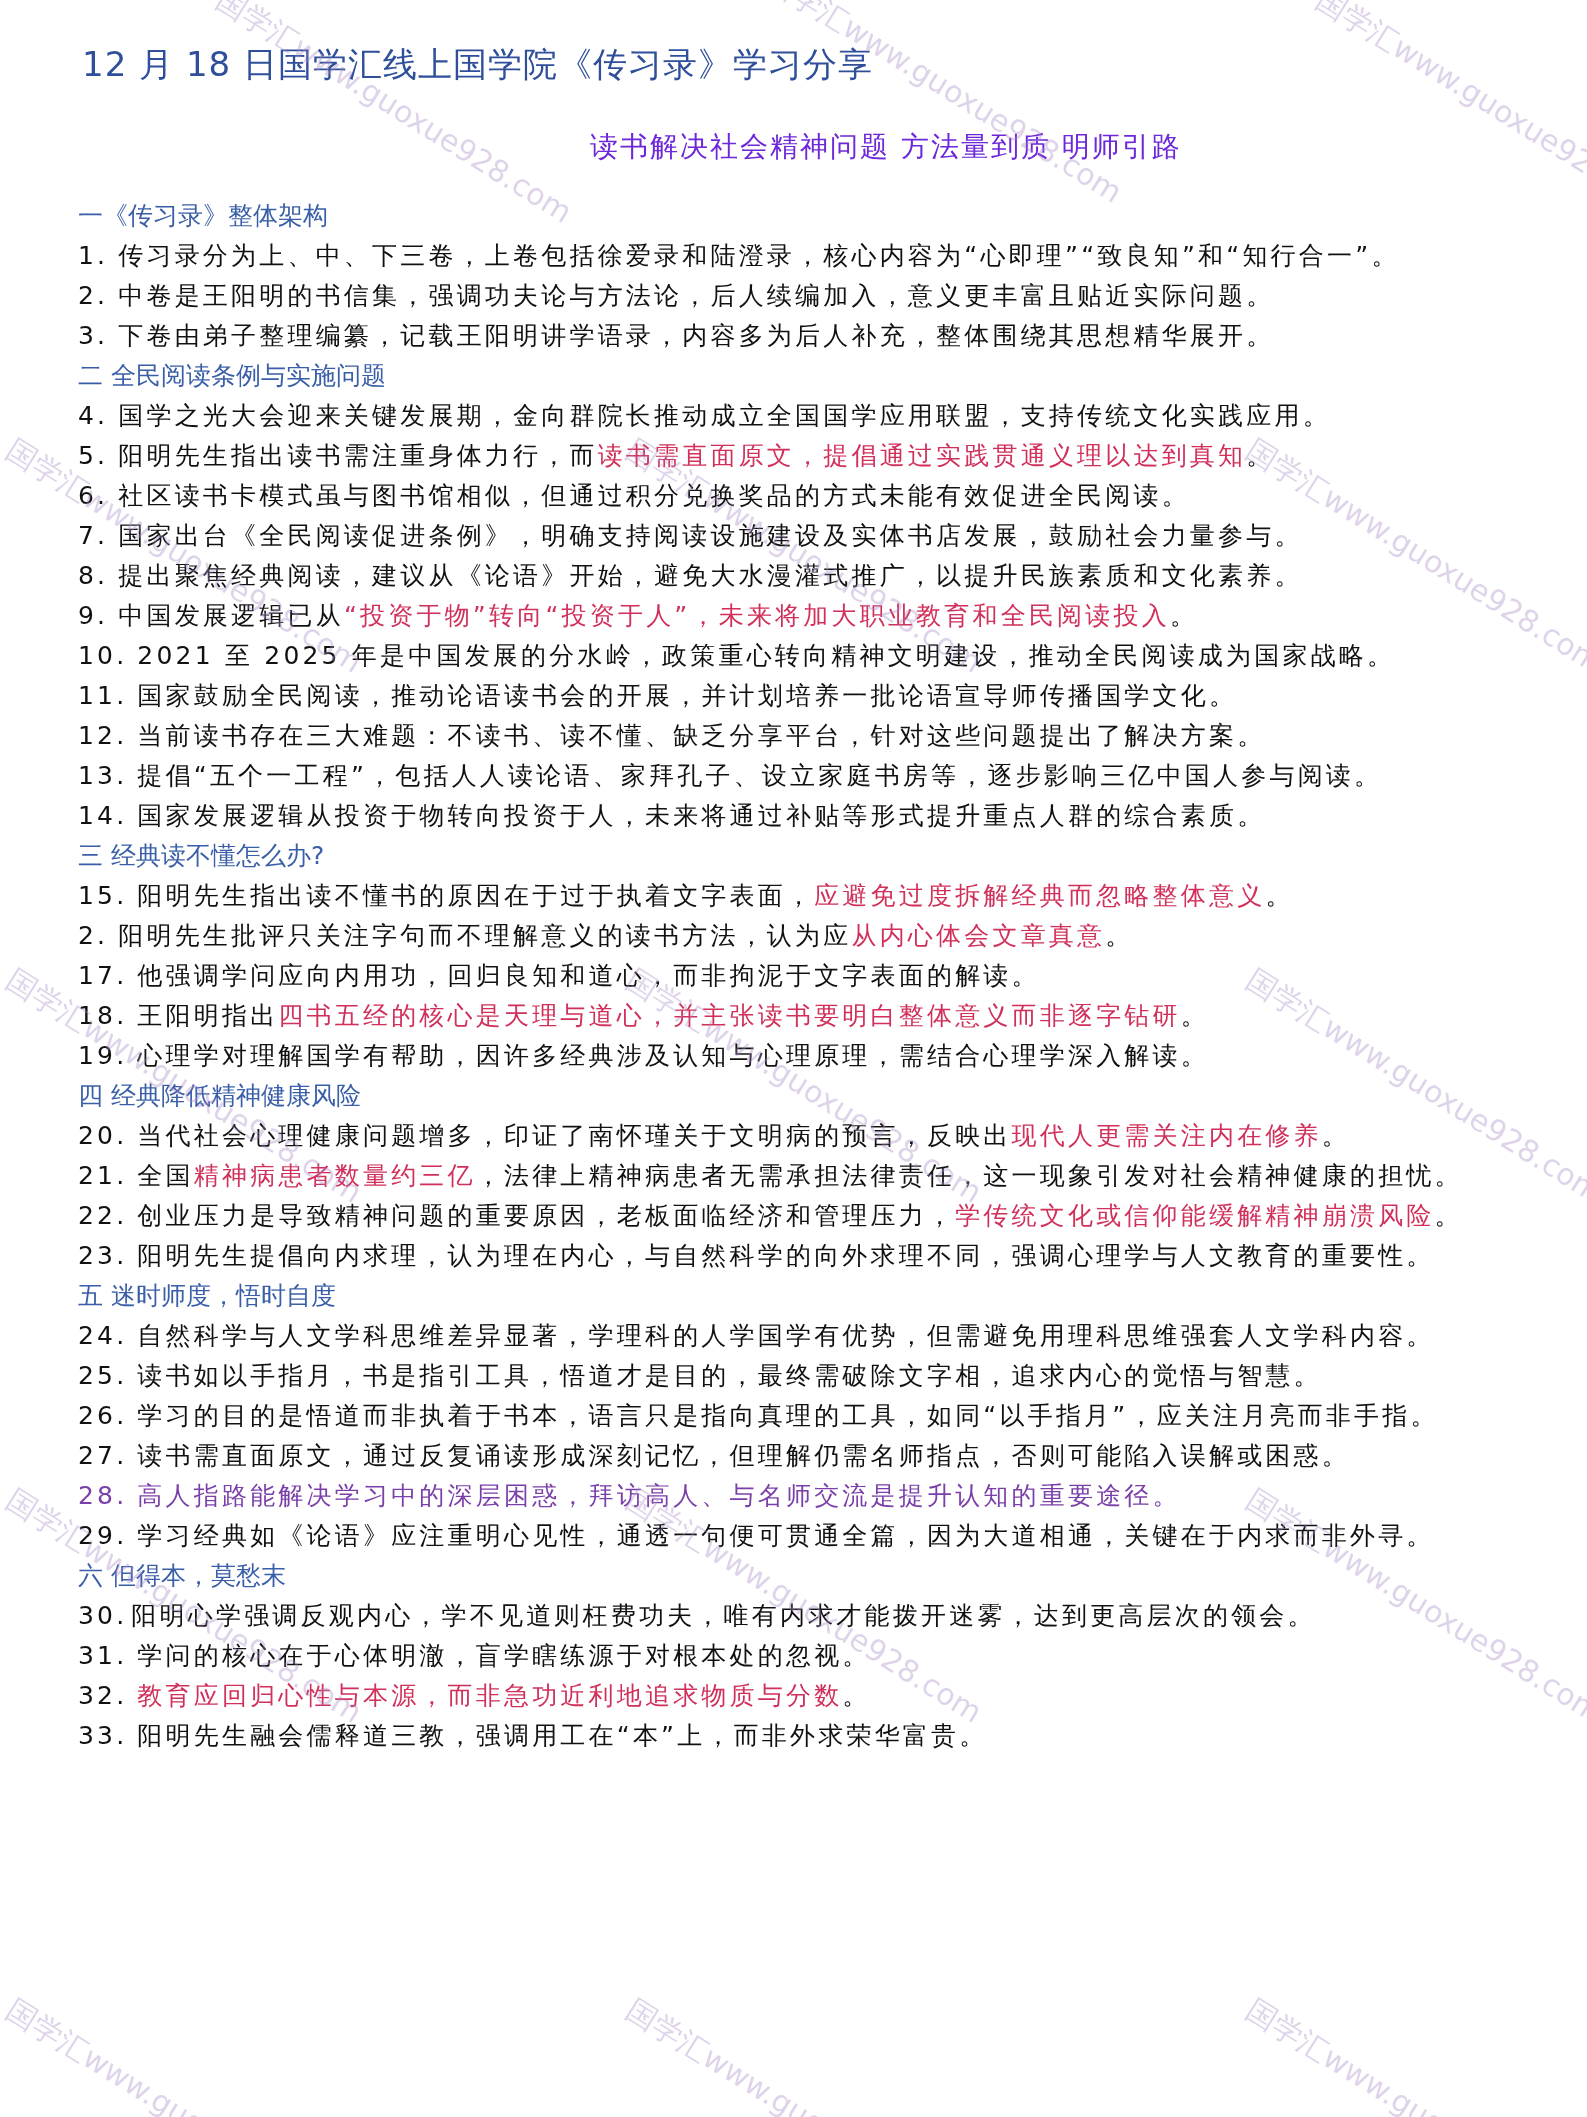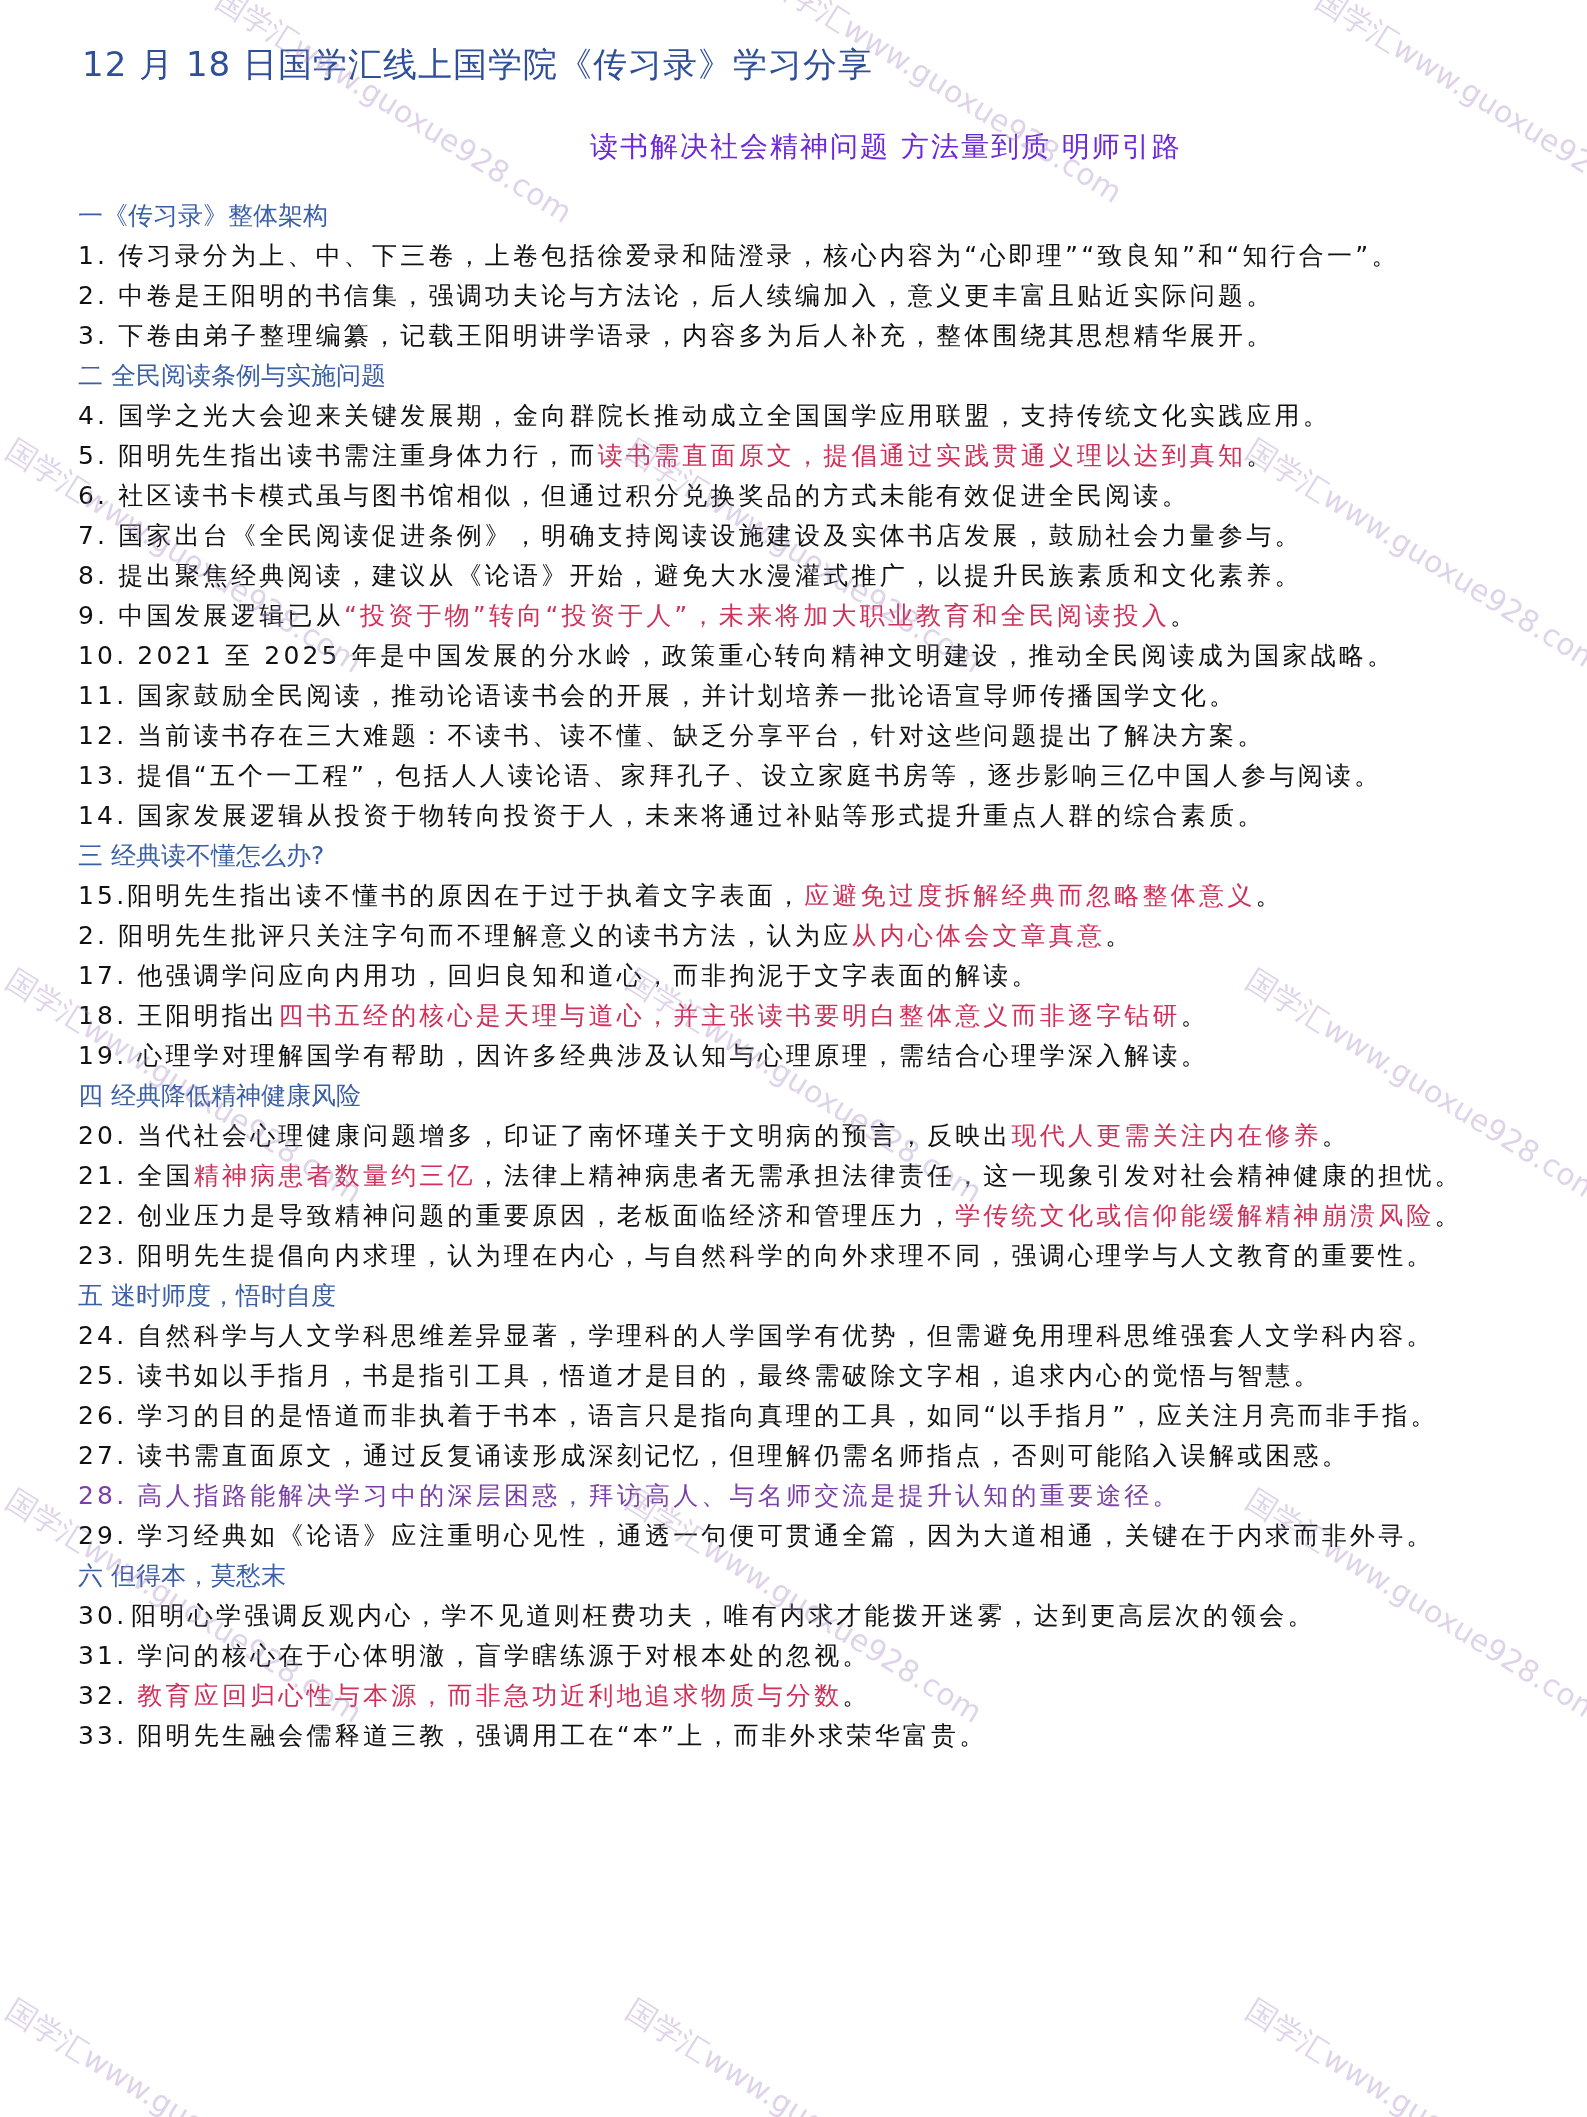--- a/index.html
+++ b/index.html
@@ -49,21 +49,21 @@
       <div class="item"><span class="num" style="margin-right: 10px;">6.</span><span>社区读书卡模式虽与图书馆相似，但通过积分兑换奖品的方式未能有效促进全民阅读。</span><span class="hl"></span><span></span></div>
       <div class="item"><span class="num" style="margin-right: 10px;">7.</span><span>国家出台《全民阅读促进条例》，明确支持阅读设施建设及实体书店发展，鼓励社会力量参与。</span><span class="hl"></span><span></span></div>
       <div class="item"><span class="num" style="margin-right: 10px;">8.</span><span>提出聚焦经典阅读，建议从《论语》开始，避免大水漫灌式推广，以提升民族素质和文化素养。</span><span class="hl"></span><span></span></div>
       <div class="item"><span class="num" style="margin-right: 10px;">9.</span><span>中国发展逻辑已从</span><span class="hl">“投资于物”转向“投资于人”，未来将加大职业教育和全民阅读投入</span><span>。</span></div>
       <div class="item"><span class="num" style="margin-right: 10px;">10.</span><span>2021 至 2025 年是中国发展的分水岭，政策重心转向精神文明建设，推动全民阅读成为国家战略。</span><span class="hl"></span><span></span></div>
       <div class="item"><span class="num" style="margin-right: 10px;">11.</span><span>国家鼓励全民阅读，推动论语读书会的开展，并计划培养一批论语宣导师传播国学文化。</span><span class="hl"></span><span></span></div>
       <div class="item"><span class="num" style="margin-right: 10px;">12.</span><span>当前读书存在三大难题：不读书、读不懂、缺乏分享平台，针对这些问题提出了解决方案。</span><span class="hl"></span><span></span></div>
       <div class="item"><span class="num" style="margin-right: 10px;">13.</span><span>提倡“五个一工程”，包括人人读论语、家拜孔子、设立家庭书房等，逐步影响三亿中国人参与阅读。</span><span class="hl"></span><span></span></div>
       <div class="item"><span class="num" style="margin-right: 10px;">14.</span><span>国家发展逻辑从投资于物转向投资于人，未来将通过补贴等形式提升重点人群的综合素质。</span><span class="hl"></span><span></span></div>
       <div class="heading">三 经典读不懂怎么办?</div>
-      <div class="item"><span class="num" style="margin-right: 0;">15.</span><span>阳明先生指出读不懂书的原因在于过于执着文字表面，</span><span class="hl">应避免过度拆解经典而忽略整体意义</span><span>。</span></div>
+      <div class="item"><span class="num" style="margin-right: 10px;">15.</span><span>阳明先生指出读不懂书的原因在于过于执着文字表面，</span><span class="hl">应避免过度拆解经典而忽略整体意义</span><span>。</span></div>
       <div class="item"><span class="num" style="margin-right: 10px;">2.</span><span>阳明先生批评只关注字句而不理解意义的读书方法，认为应</span><span class="hl">从内心体会文章真意</span><span>。</span></div>
       <div class="item"><span class="num" style="margin-right: 10px;">17.</span><span>他强调学问应向内用功，回归良知和道心，而非拘泥于文字表面的解读。</span><span class="hl"></span><span></span></div>
       <div class="item"><span class="num" style="margin-right: 10px;">18.</span><span>王阳明指出</span><span class="hl">四书五经的核心是天理与道心，并主张读书要明白整体意义而非逐字钻研</span><span>。</span></div>
       <div class="item"><span class="num" style="margin-right: 10px;">19.</span><span>心理学对理解国学有帮助，因许多经典涉及认知与心理原理，需结合心理学深入解读。</span><span class="hl"></span><span></span></div>
       <div class="heading">四 经典降低精神健康风险</div>
       <div class="item"><span class="num" style="margin-right: 10px;">20.</span><span>当代社会心理健康问题增多，印证了南怀瑾关于文明病的预言，反映出</span><span class="hl">现代人更需关注内在修养</span><span>。</span></div>
       <div class="item"><span class="num" style="margin-right: 10px;">21.</span><span>全国</span><span class="hl">精神病患者数量约三亿</span><span>，法律上精神病患者无需承担法律责任，这一现象引发对社会精神健康的担忧。</span></div>
       <div class="item"><span class="num" style="margin-right: 10px;">22.</span><span>创业压力是导致精神问题的重要原因，老板面临经济和管理压力，</span><span class="hl">学传统文化或信仰能缓解精神崩溃风险</span><span>。</span></div>
       <div class="item"><span class="num" style="margin-right: 10px;">23.</span><span>阳明先生提倡向内求理，认为理在内心，与自然科学的向外求理不同，强调心理学与人文教育的重要性。</span><span class="hl"></span><span></span></div>
       <div class="heading">五 迷时师度，悟时自度</div>

